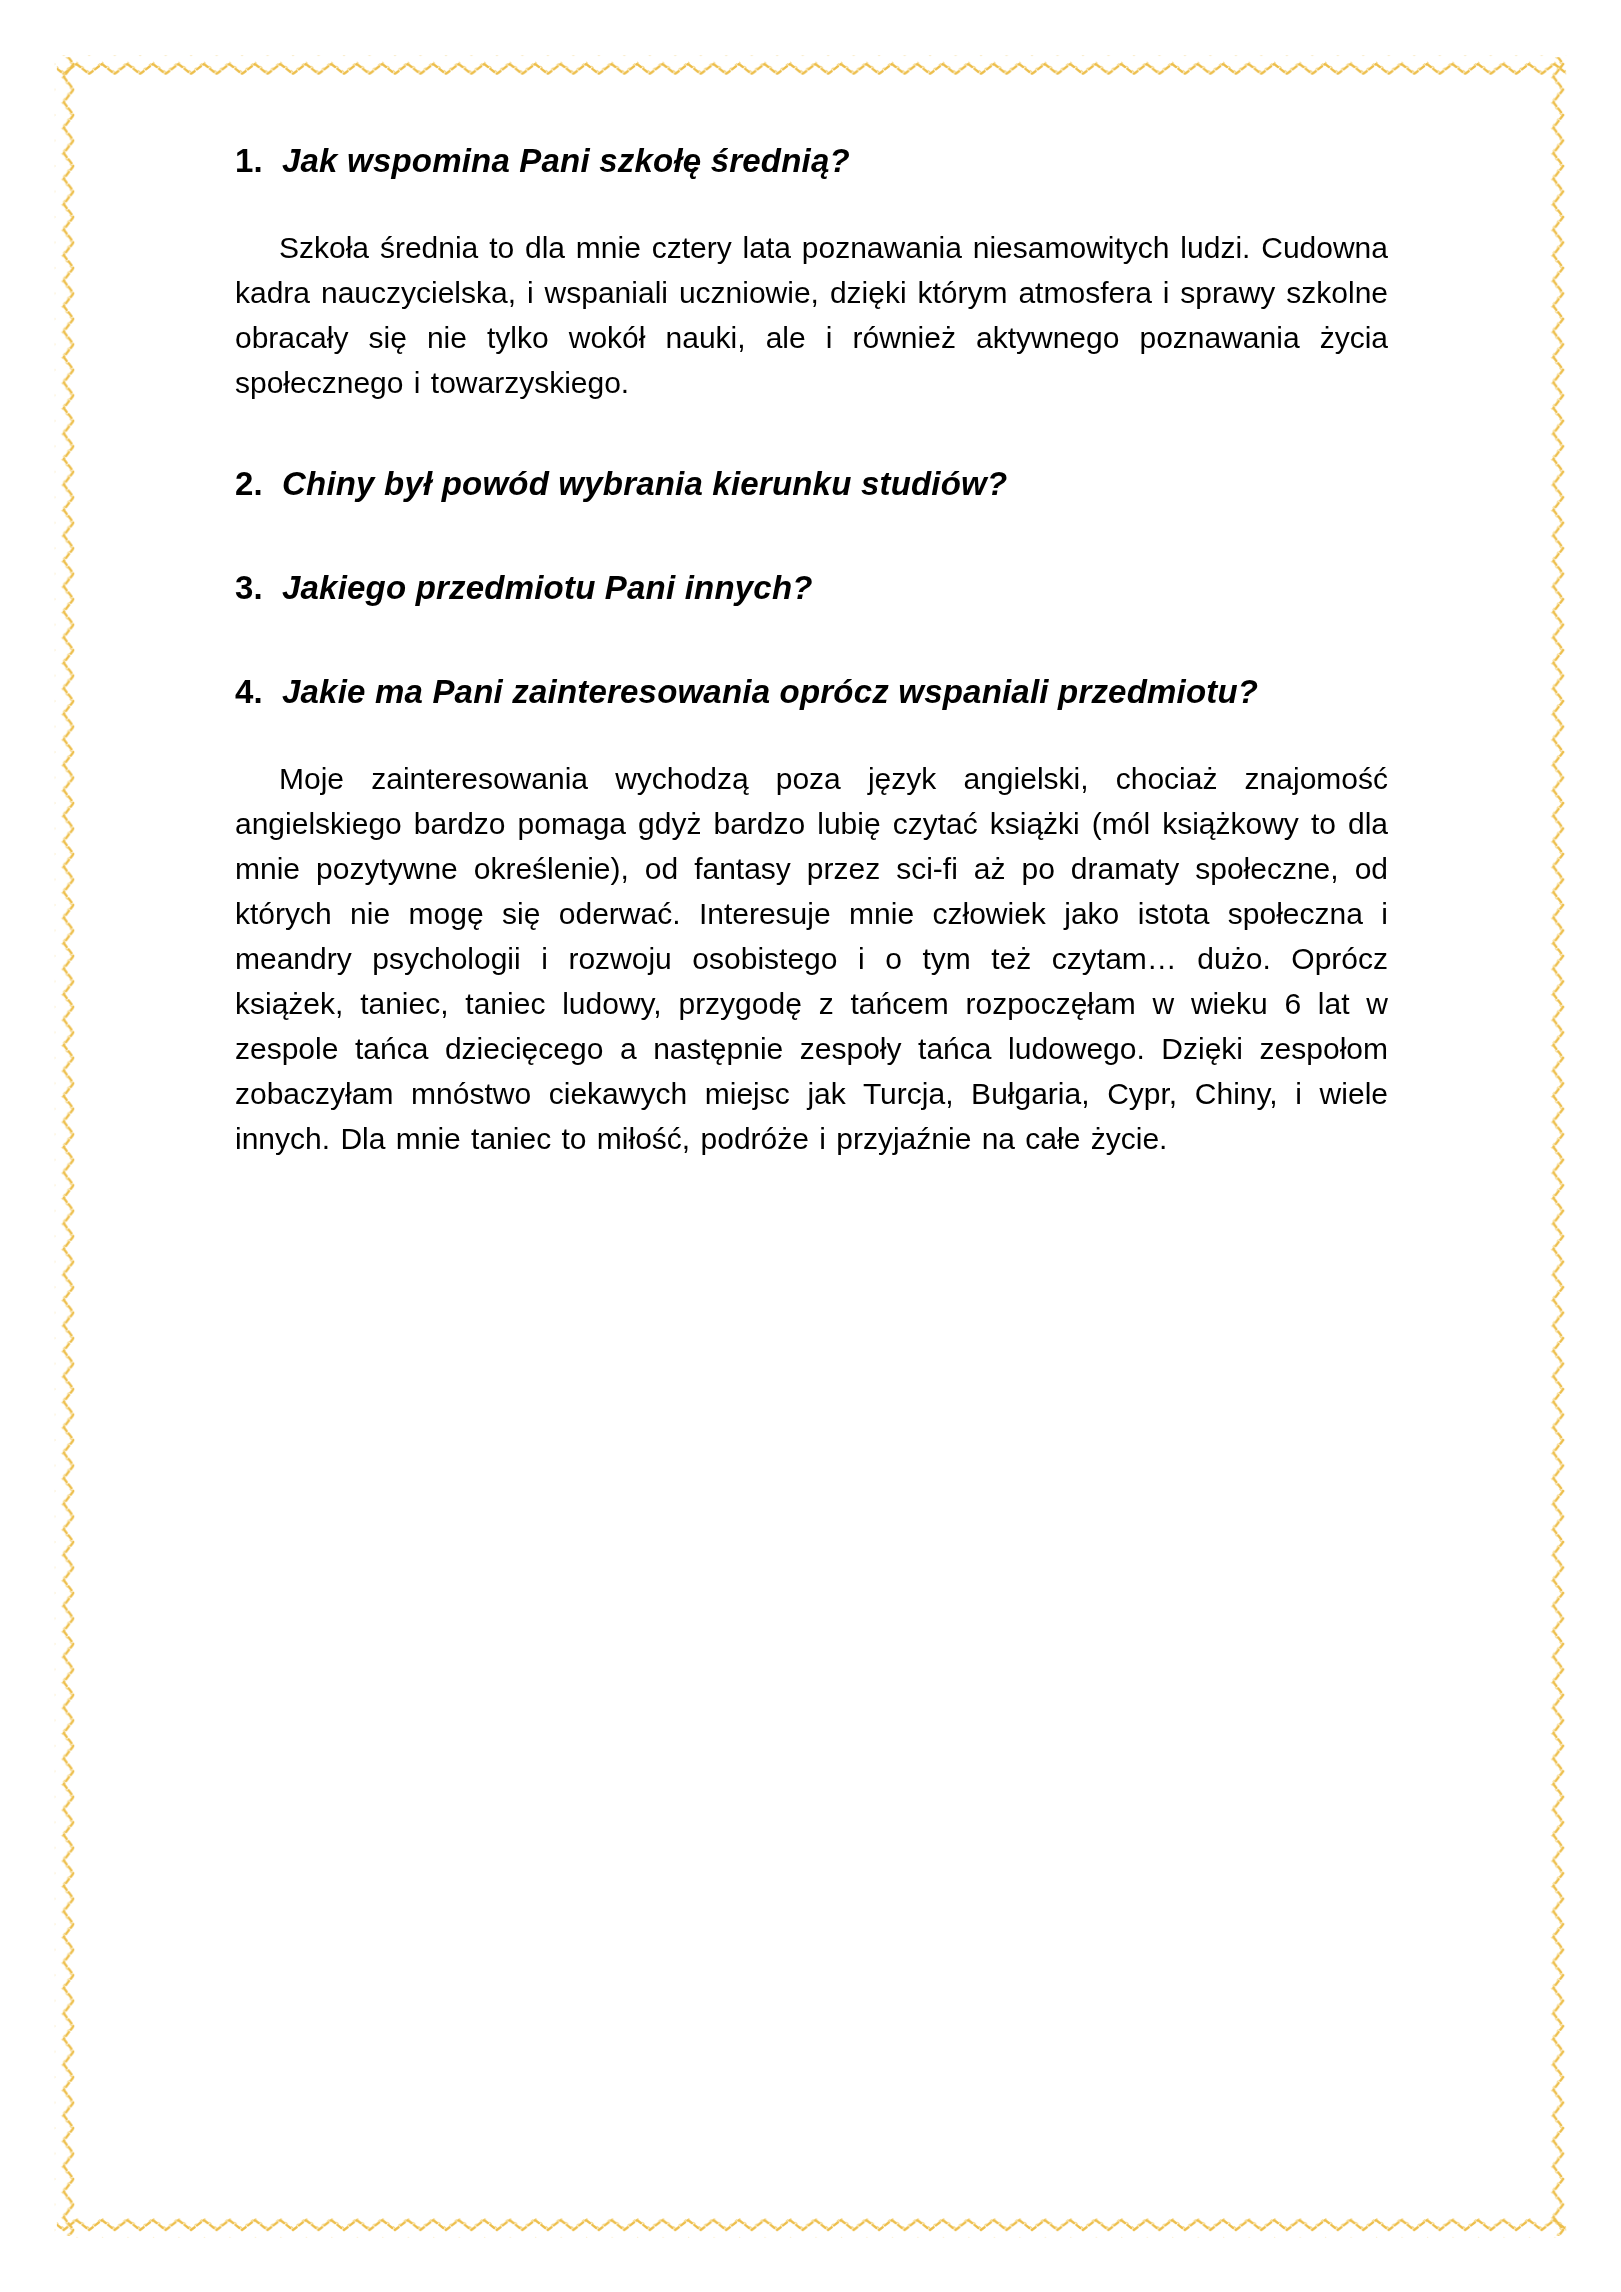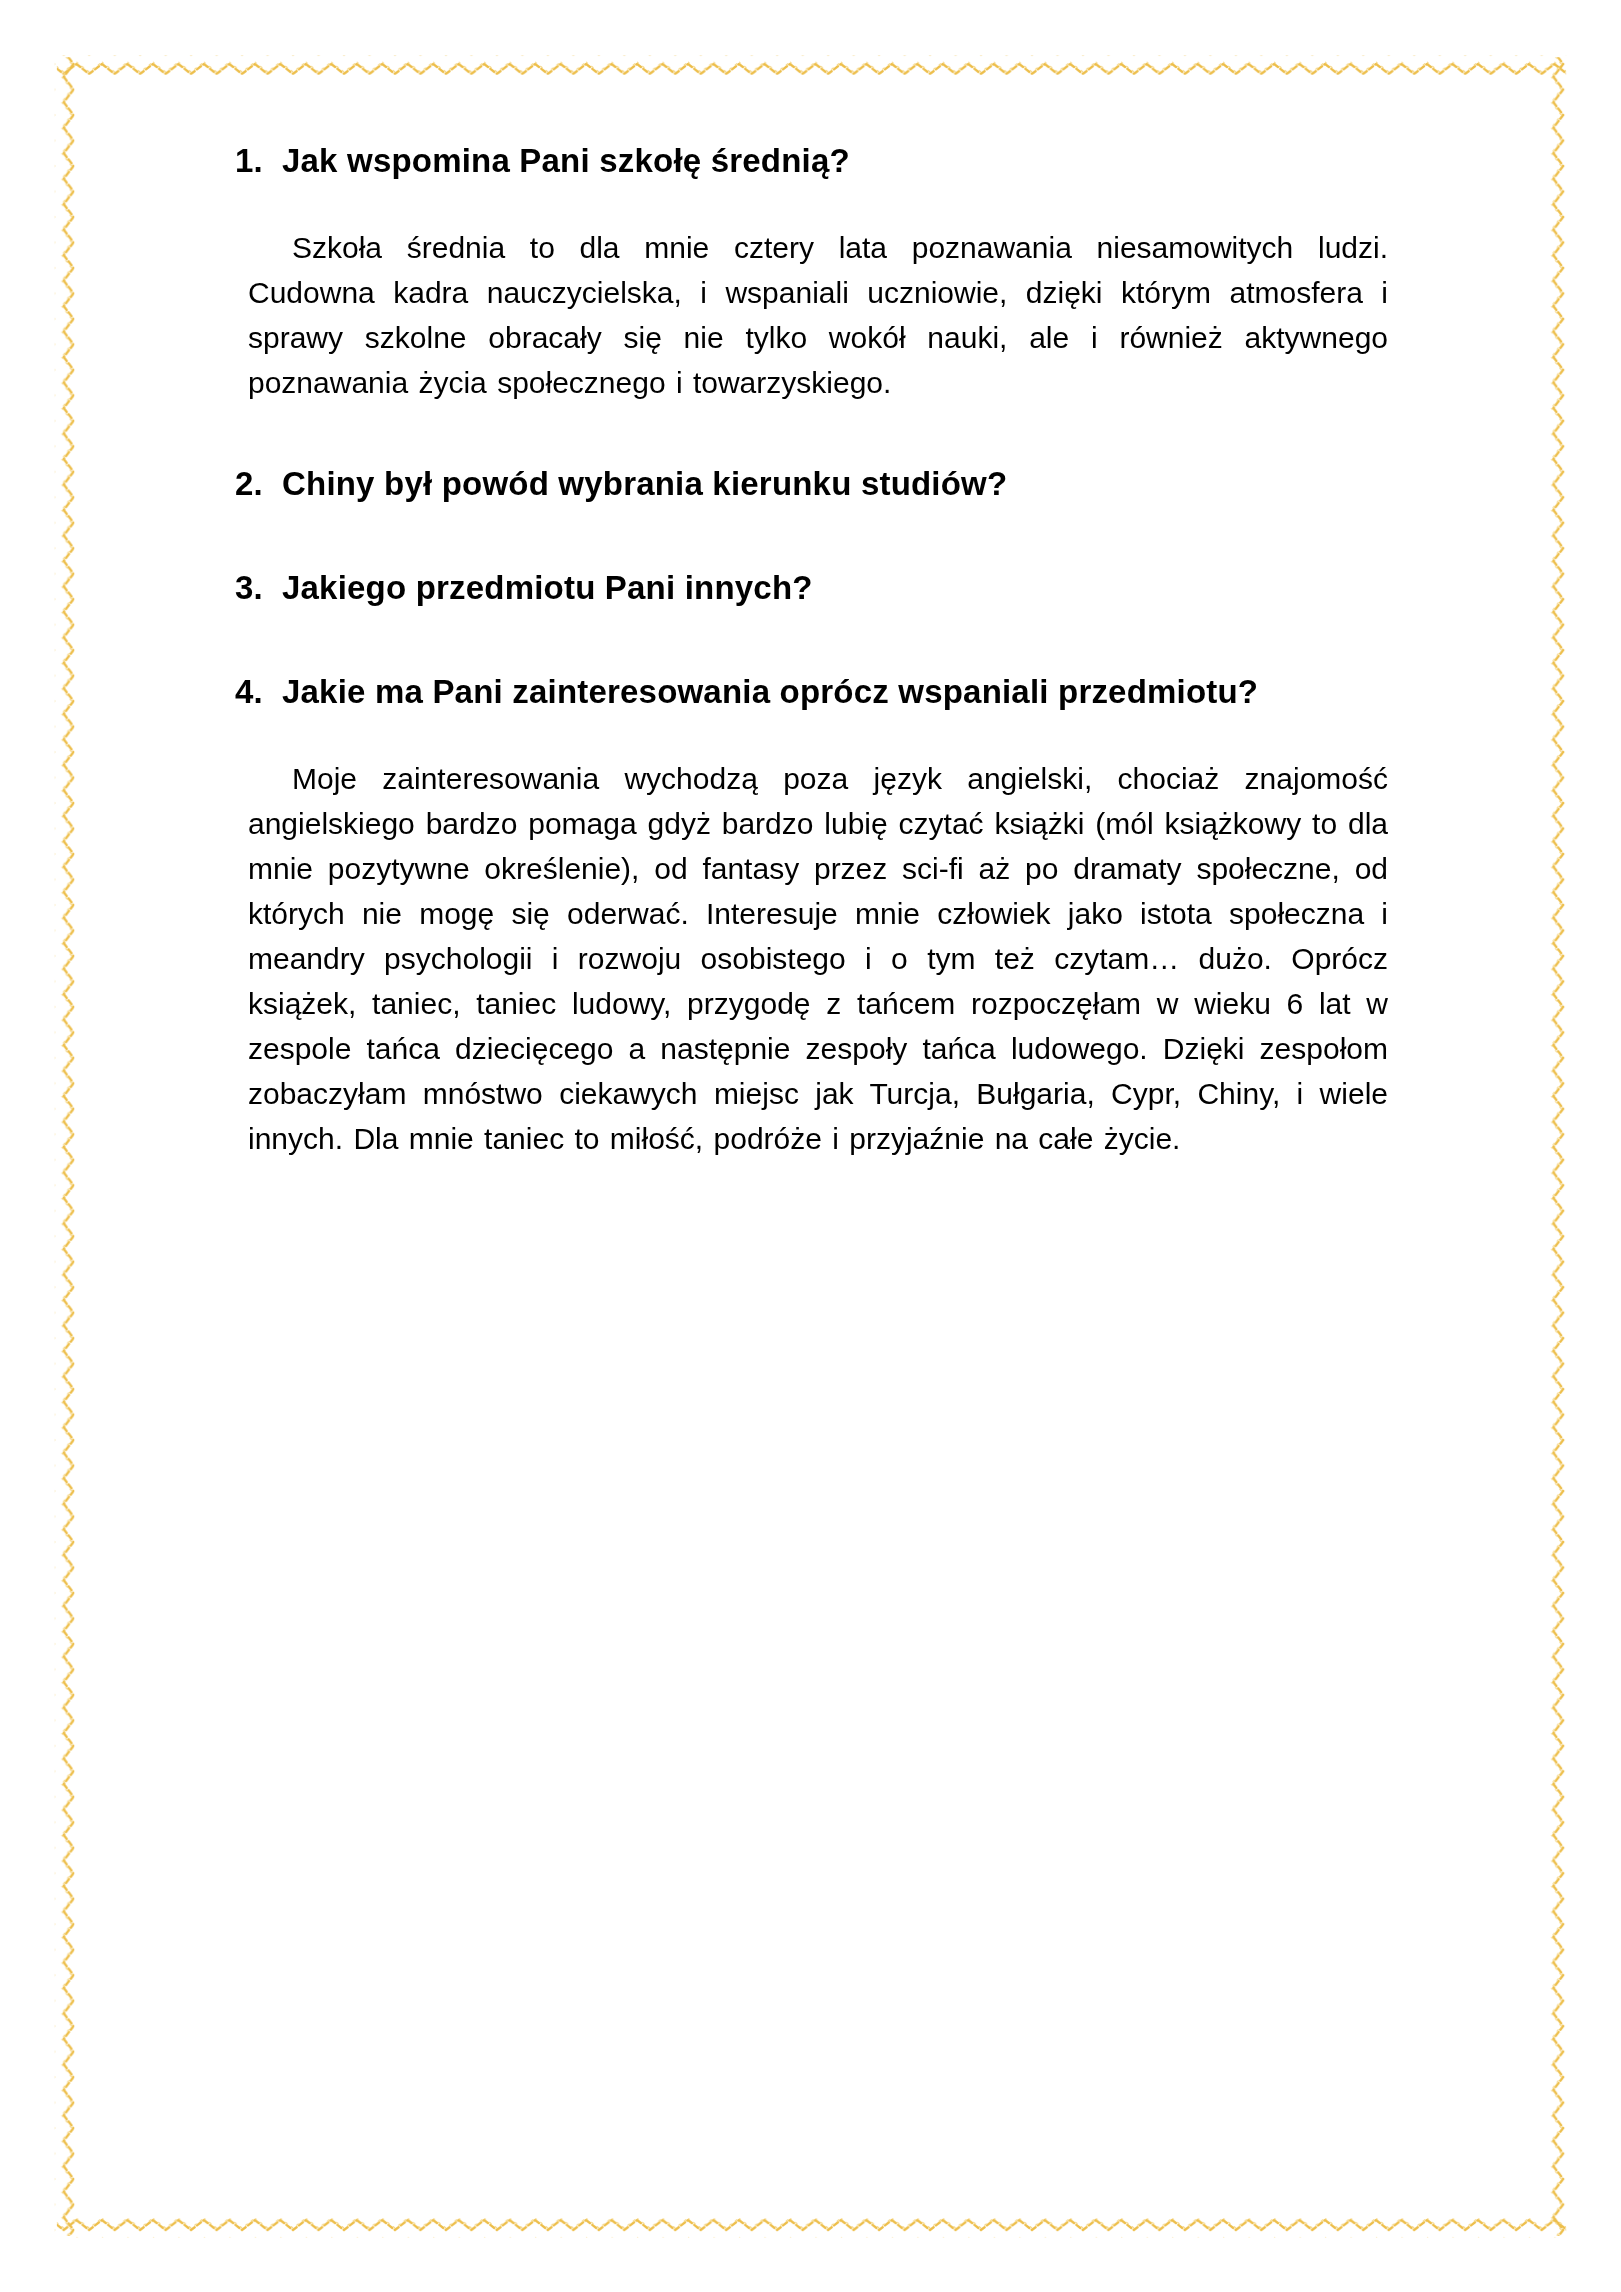--- a/index.html
+++ b/index.html
@@ -38,28 +38,29 @@
     letter-spacing: 0.2px;
   }
   .section:first-child .qa-heading { margin-top: 0; }
   .qa-number {
     flex: 0 0 47px;
     white-space: nowrap;
   }
   .qa-title {
     flex: 1 1 auto;
     text-align: justify;
+    font-style: italic;
   }
   .qa-answer {
     font-size: 30px;
     line-height: 45px;
     text-align: justify;
     text-indent: 44px;
     word-spacing: 2px;
-    margin: 0 0 37px 13px;
+    margin: 0 0 37px 0;
   }
 </style>
 </head>
 <body>
 
 <svg class="frame-svg" xmlns="http://www.w3.org/2000/svg" width="1621" height="2293" viewBox="0 0 1654 2339">
   <defs>
     <pattern id="zigH" patternUnits="userSpaceOnUse" width="26" height="20">
       <polyline points="0,5 13,15 26,5" fill="none" stroke="#EDBE4A" stroke-width="2.4" stroke-dasharray="5 3" stroke-linecap="round"></polyline>
       <polyline points="0,3 13,13 26,3" fill="none" stroke="#F6D88A" stroke-width="1.2" stroke-dasharray="2 5" stroke-linecap="round"></polyline>

